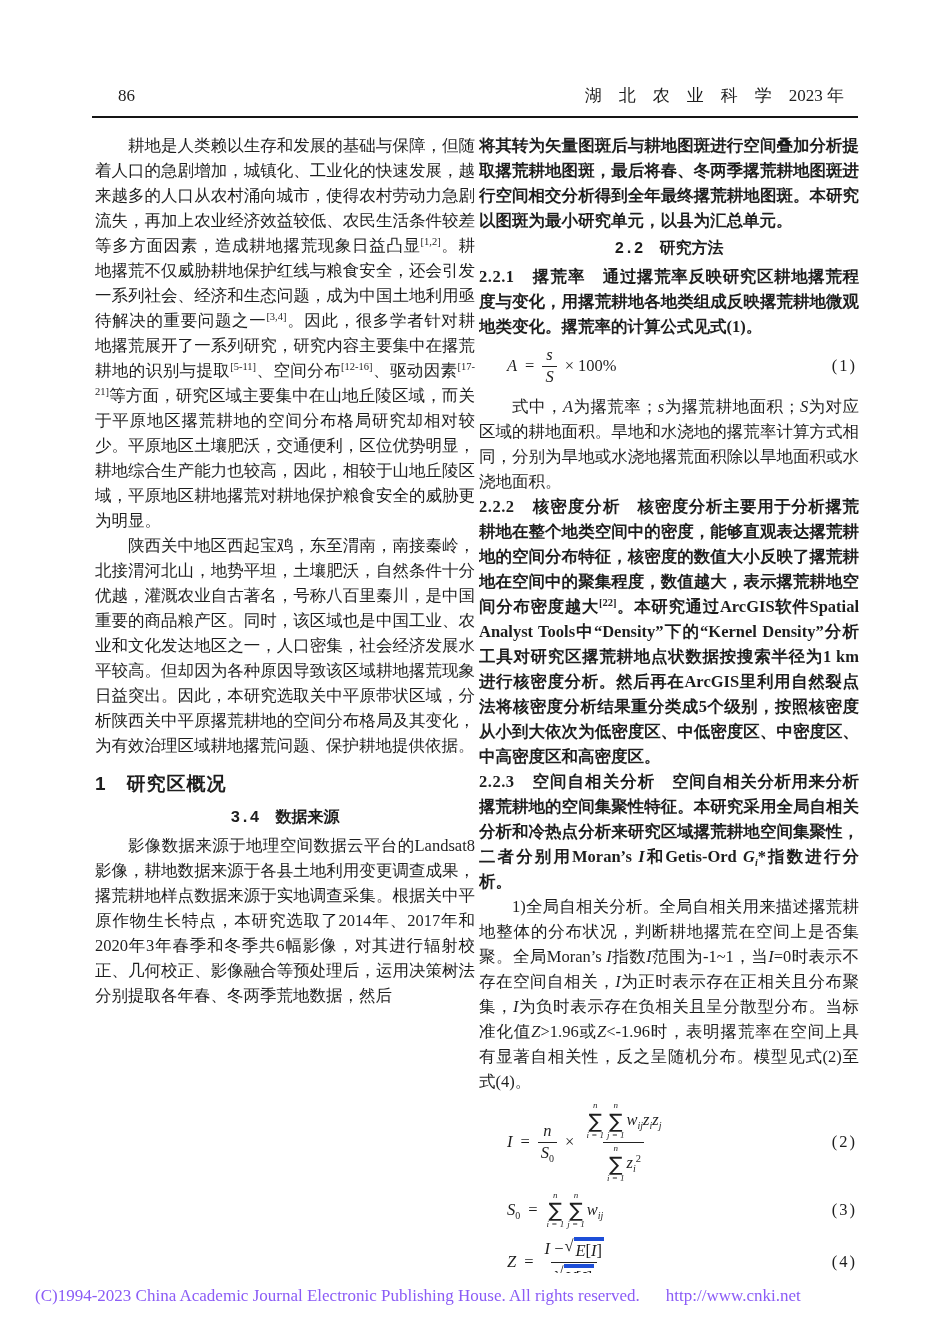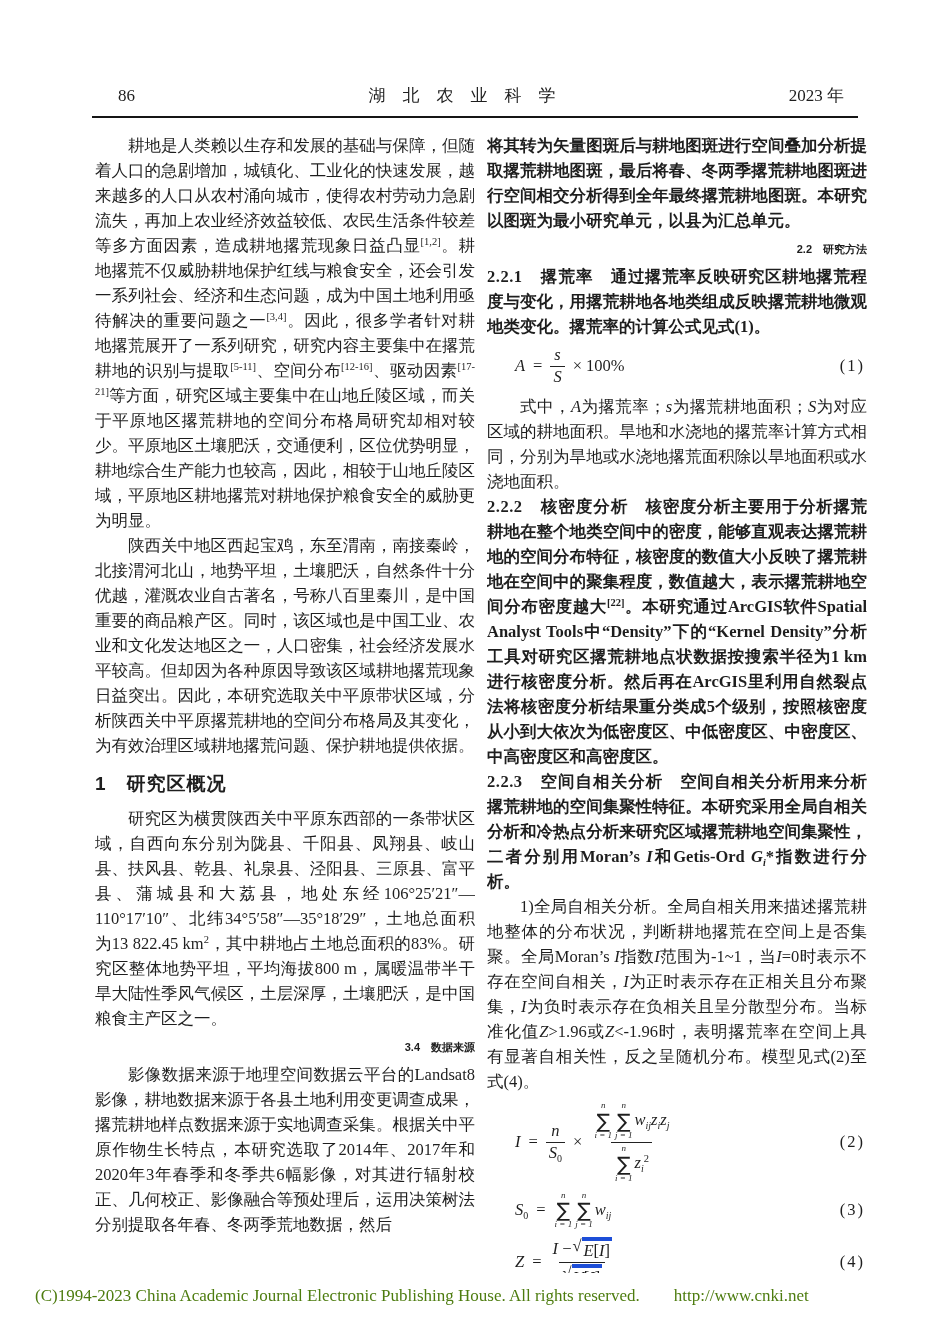--- a/index.html
+++ b/index.html
@@ -11,47 +11,47 @@
     position:relative;
     overflow:hidden;
   }
   
   .header {
     display:flex; align-items:baseline;
     padding:84px 106px 0 118px;
     font-size:17px;
   }
   .header .title {
-    flex:1; text-align:center; letter-spacing:17px; text-indent:17px;
+    flex:1; text-align:right; letter-spacing:17px; text-indent:17px;
   }
   .rule {
     width:766px; margin:9px auto 0;
     border-bottom:2px solid #151515;
   }
   
   .content {
-    display:flex; gap:12px;
+    display:flex; gap:4px;
     padding:15px 0 0 95px;
     height:1155px; overflow:hidden;
   }
   .col {
     width:380px; font-size:16.5px; line-height:25px;
     text-align:justify; overflow:hidden;
   }
   p.para { text-indent:2em; }
   p.noindent { text-indent:0;font-weight:bold; }
   h1.sec {
     font-family:"Liberation Sans","DejaVu Sans",sans-serif;
     font-weight:bold; font-size:19px; letter-spacing:1px;
     margin:13px 0 10px; text-align:left;
   }
   h2.subsec {
-    font-family:Liberation Sans, sans-serif;
-    font-weight:bold; font-size:11px;
-    margin:4px 0 2px; text-align:right;
+    font-family:Liberation Mono, monospace;
+    font-weight:bold; font-size:16px;
+    margin:4px 0 2px; text-align:center;
   }
   .runin { letter-spacing:0.5px; }
   sup { font-size:10.5px; vertical-align:super; line-height:0; }
   sub { font-size:10px; vertical-align:sub; line-height:0; }
   .it { font-style:italic; }
   
   .formula {
     display:flex; align-items:center;
     margin:7px 0; line-height:1.15;
   }
@@ -63,41 +63,40 @@
   .frow { display:flex; align-items:center; justify-content:center; gap:1px; }
   .sum { display:inline-flex; flex-direction:column; align-items:center; margin:0 1px; }
   .sum .slim { font-size:9px; font-style:italic; line-height:1.1; white-space:nowrap; }
   .sum .sigma { font-size:20px; line-height:1; font-family:"DejaVu Sans","Liberation Sans",sans-serif; }
   .sqrt { display:inline-flex; align-items:flex-start; }
   .sqrt .rsign { line-height:1.1; }
   .sqrt .rad { border-top:4px solid #1d4ed8; padding:1px 2px 0; }
   
   .footer {
     position:absolute; left:35px; top:1286px; right:30px;
-    display:flex; gap:34px;
-    color:#4d7c0f; font-size:17px; white-space:nowrap;
+    display:flex; gap:26px;
+    color:#8b5cf6; font-size:17px; white-space:nowrap;
   }
 </style>
 </head>
 <body>
 
 <div class="header">
   <span>86</span>
   <span class="title">湖北农业科学</span>
   <span>2023 年</span>
 </div>
 <div class="rule"></div>
 
 <div class="content">
 
   <div class="col">
     <p class="para"><span>耕地是人类赖以生存和发展的基础与保障，但随着人口的急剧增加，城镇化、工业化的快速发展，越来越多的人口从农村涌向城市，使得农村劳动力急剧流失，再加上农业经济效益较低、农民生活条件较差等多方面因素，造成耕地撂荒现象日益凸显</span><sup>[1,2]</sup><span>。耕地撂荒不仅威胁耕地保护红线与粮食安全，还会引发一系列社会、经济和生态问题，成为中国土地利用亟待解决的重要问题之一</span><sup>[3,4]</sup><span>。因此，很多学者针对耕地撂荒展开了一系列研究，研究内容主要集中在撂荒耕地的识别与提取</span><sup>[5-11]</sup><span>、空间分布</span><sup>[12-16]</sup><span>、驱动因素</span><sup>[17-21]</sup><span>等方面，研究区域主要集中在山地丘陵区域，而关于平原地区撂荒耕地的空间分布格局研究却相对较少。平原地区土壤肥沃，交通便利，区位优势明显，耕地综合生产能力也较高，因此，相较于山地丘陵区域，平原地区耕地撂荒对耕地保护粮食安全的威胁更为明显。</span></p>
     <p class="para">陕西关中地区西起宝鸡，东至渭南，南接秦岭，北接渭河北山，地势平坦，土壤肥沃，自然条件十分优越，灌溉农业自古著名，号称八百里秦川，是中国重要的商品粮产区。同时，该区域也是中国工业、农业和文化发达地区之一，人口密集，社会经济发展水平较高。但却因为各种原因导致该区域耕地撂荒现象日益突出。因此，本研究选取关中平原带状区域，分析陕西关中平原撂荒耕地的空间分布格局及其变化，为有效治理区域耕地撂荒问题、保护耕地提供依据。</p>
     <h1 class="sec">1　研究区概况</h1>
-    <p class="para"><span>研究区为横贯陕西关中平原东西部的一条带状区域，自西向东分别为陇县、千阳县、凤翔县、岐山县、扶风县、乾县、礼泉县、泾阳县、三原县、富平县、蒲城县和大荔县，地处东经106°25′21″—110°17′10″、北纬34°5′58″—35°18′29″，土地总面积为13 822.45 km</span><sup>2</sup><span>，其中耕地占土地总面积的83%。研究区整体地势平坦，平均海拔800 m，属暖温带半干旱大陆性季风气候区，土层深厚，土壤肥沃，是中国粮食主产区之一。</span></p>
     <h2 class="subsec">3.4　数据来源</h2>
     <p class="para">影像数据来源于地理空间数据云平台的Landsat8影像，耕地数据来源于各县土地利用变更调查成果，撂荒耕地样点数据来源于实地调查采集。根据关中平原作物生长特点，本研究选取了2014年、2017年和2020年3年春季和冬季共6幅影像，对其进行辐射校正、几何校正、影像融合等预处理后，运用决策树法分别提取各年春、冬两季荒地数据，然后</p>
   </div>
 
   <div class="col">
     <p class="noindent">将其转为矢量图斑后与耕地图斑进行空间叠加分析提取撂荒耕地图斑，最后将春、冬两季撂荒耕地图斑进行空间相交分析得到全年最终撂荒耕地图斑。本研究以图斑为最小研究单元，以县为汇总单元。</p>
     <h2 class="subsec">2.2　研究方法</h2>
 
     <p class="noindent"><span class="runin">2.2.1　撂荒率</span><span>　通过撂荒率反映研究区耕地撂荒程度与变化，用撂荒耕地各地类组成反映撂荒耕地微观地类变化。撂荒率的计算公式见式(1)。</span></p>
 

